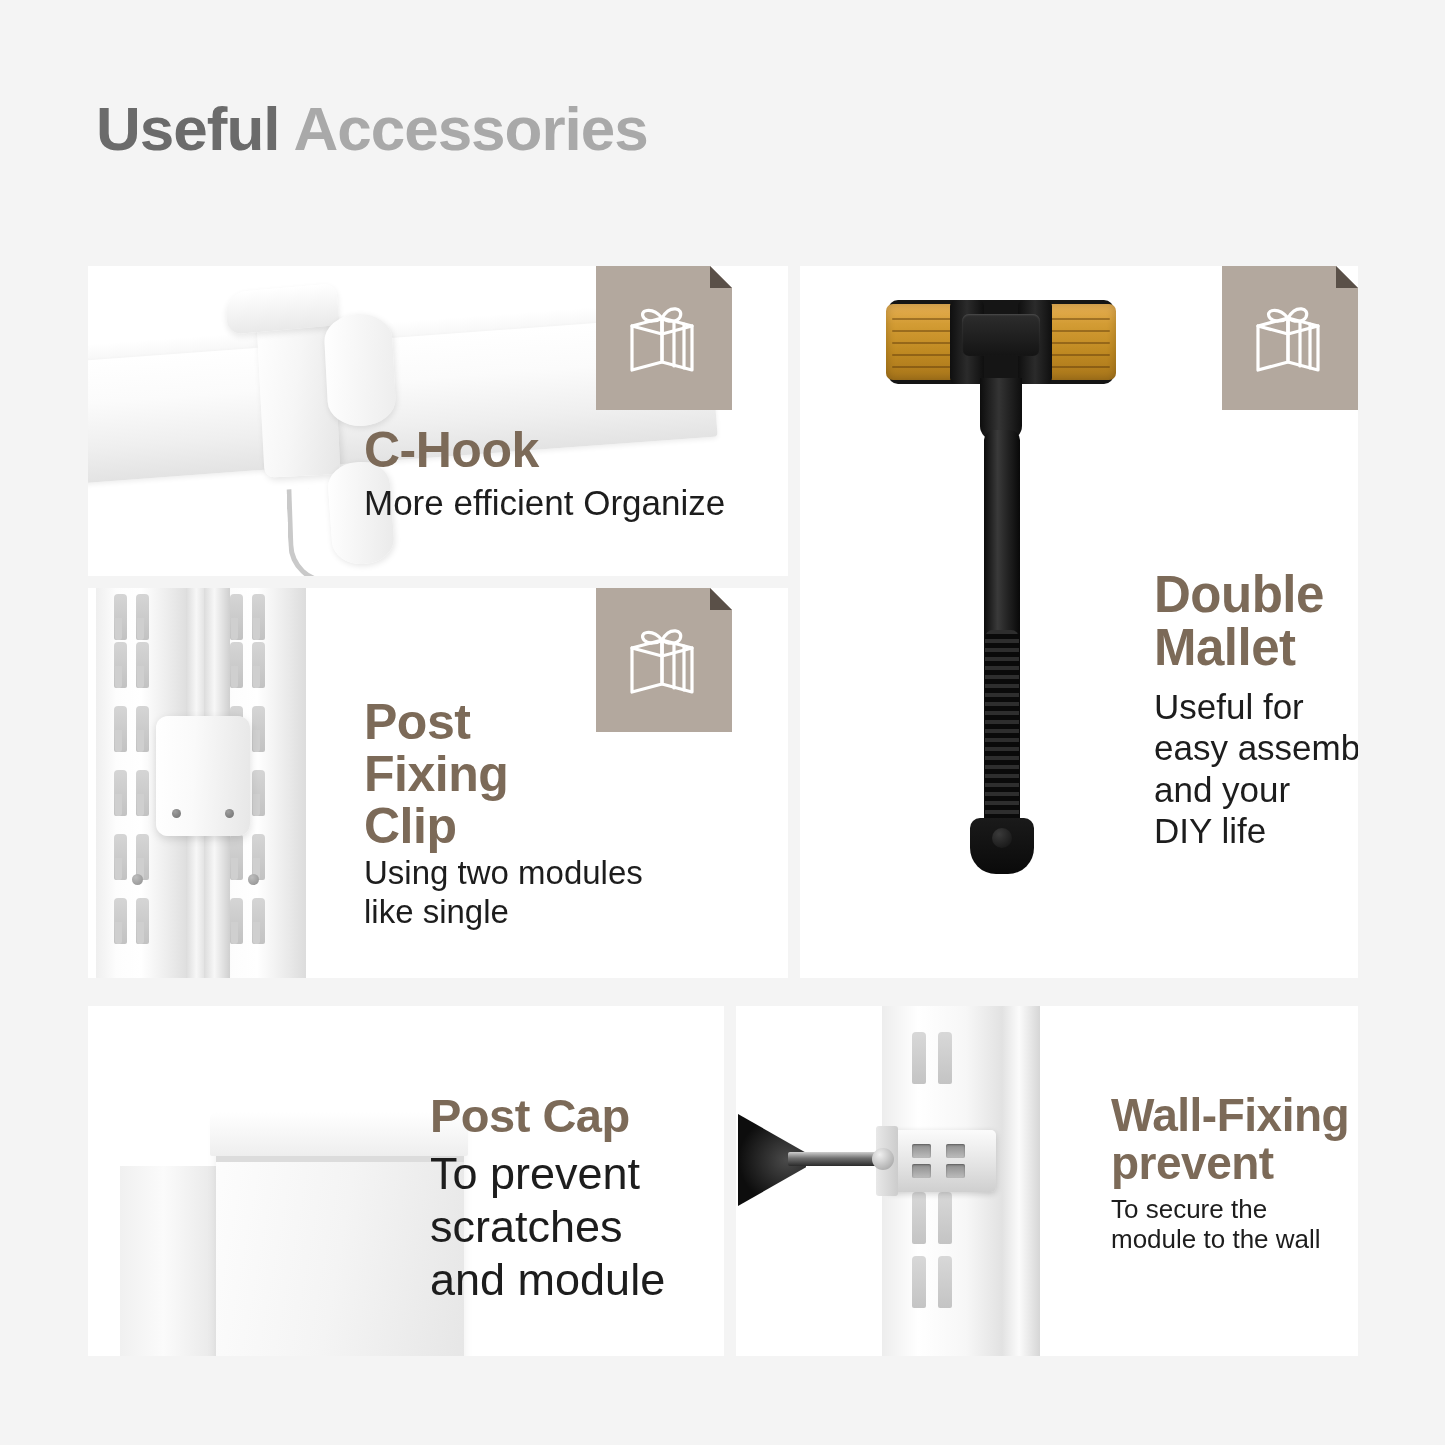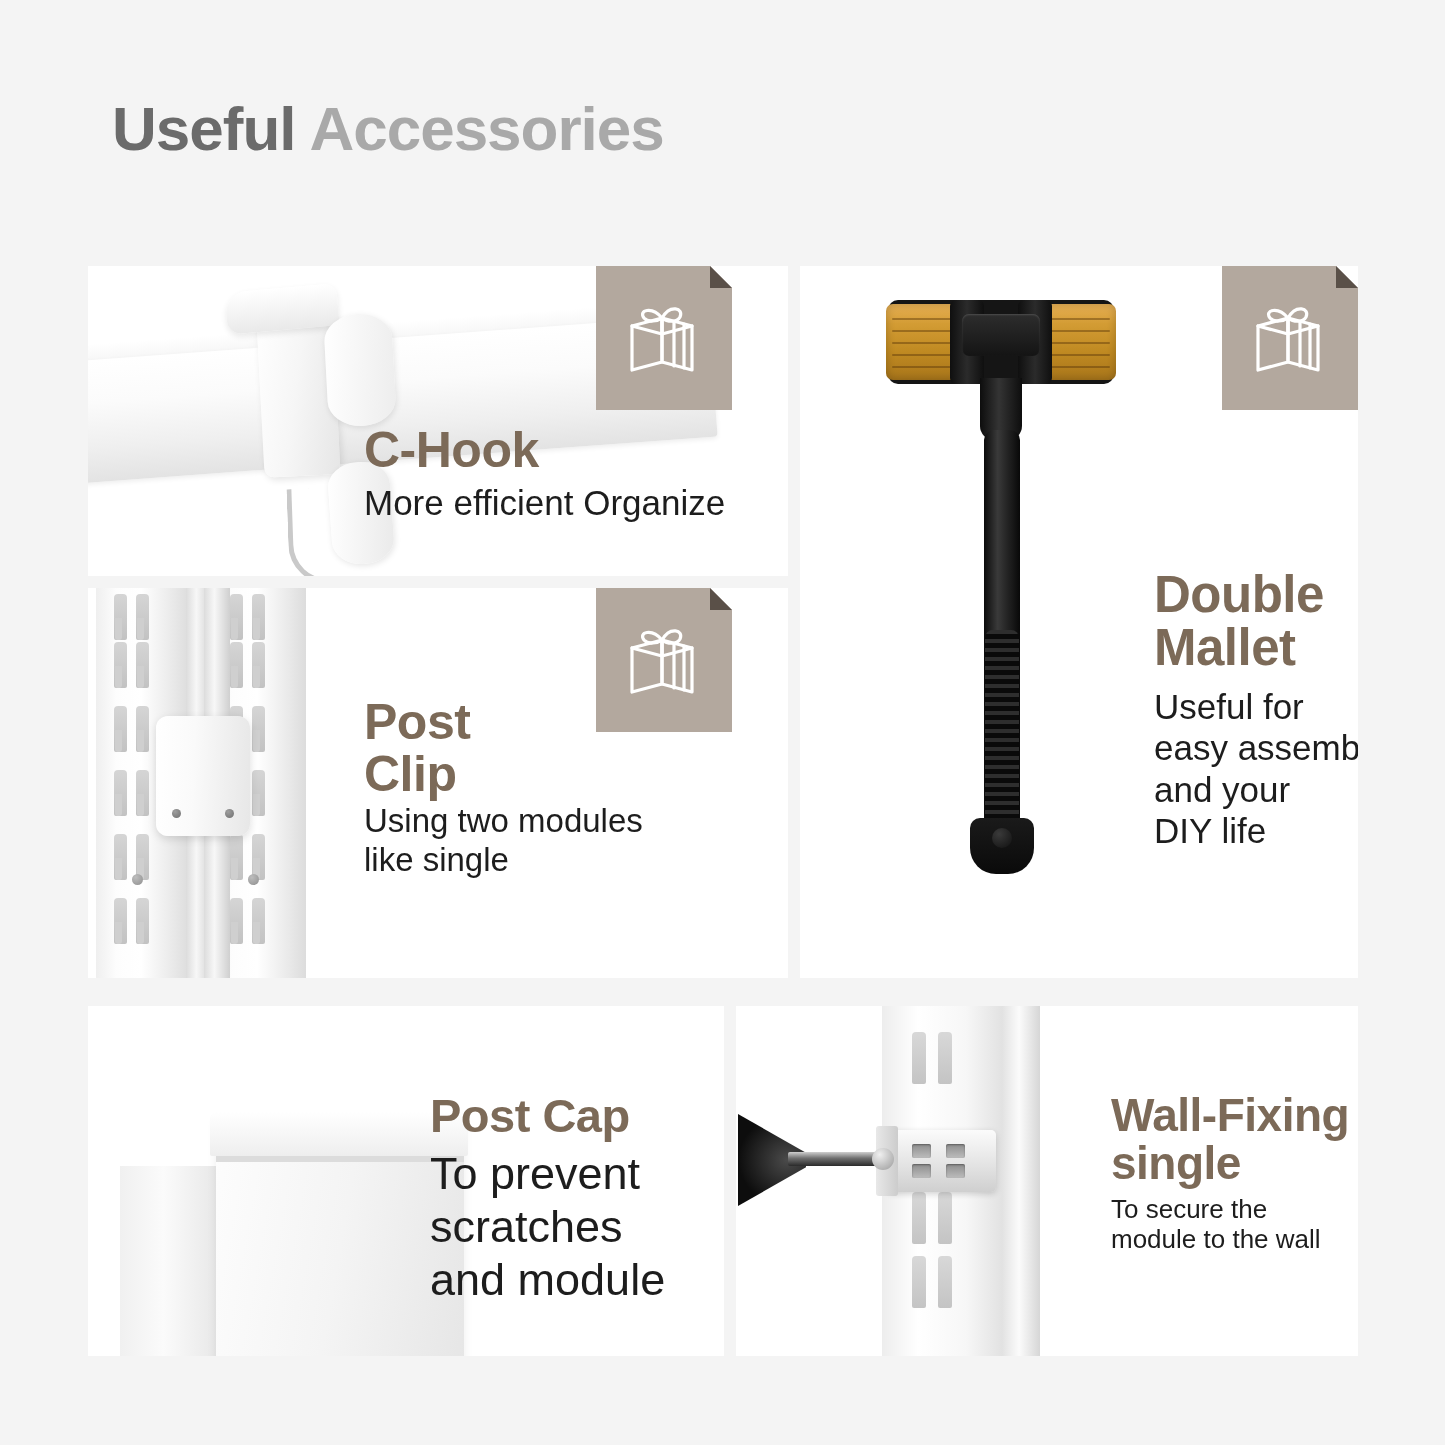--- a/index.html
+++ b/index.html
@@ -5,21 +5,21 @@
   * { box-sizing: border-box; margin: 0; padding: 0; }
   html, body {
     width: 1445px; height: 1445px;
     background: #f4f4f4;
     font-family: "Liberation Sans", sans-serif;
     overflow: hidden;
   }
   .page { position: relative; width: 1445px; height: 1445px; background: #f4f4f4; }
 
   
-  .header { position: absolute; left: 112px; top: 96px; }
+  .header { position: absolute; left: 96px; top: 96px; }
   .title { font-size: 62px; font-weight: bold; letter-spacing: -1px; line-height: 1.05; white-space: nowrap; }
   .title .t1 { color: #6b6b6b; }
   .title .t2 { color: #a9a9a9; }
   .subtitle { margin-top: 10px; font-size: 37px; color: #7a7a7a; font-weight: 400; white-space: nowrap; }
 
   
   .grid { position: absolute; left: 88px; top: 266px; width: 1270px; height: 1090px; }
 
   .card { position: absolute; background: #ffffff; overflow: hidden; }
   .c-hook   { left: 0;    top: 0;   width: 700px;  height: 310px; }
@@ -375,20 +375,21 @@
             <path d="M62 28 L62 72"></path>
             <path d="M40 22 C30 10 16 14 22 22 C26 27 36 25 40 22 Z"></path>
             <path d="M40 22 C48 8 62 12 58 21 C55 27 45 26 40 22 Z"></path>
           </g>
         </svg>
       </div>
 
       <div class="txt t-clip">
         <div class="h">
           <div>Post</div>
+          <div>Fixing</div>
           <div>Clip</div>
         </div>
         <div class="d">
           <div>Using two modules</div>
           <div>like single</div>
         </div>
       </div>
     </div>
 
     <div class="card c-mallet">
@@ -487,21 +488,21 @@
         </div>
         <div class="wf-bracket-ear"></div>
         <div class="wf-screwhead"></div>
         <div class="wf-shaft"></div>
         <div class="wf-grip"></div>
       </div>
 
       <div class="txt t-wall">
         <div class="h">
           <div>Wall-Fixing</div>
-          <div>single</div>
+          <div>prevent</div>
         </div>
         <div class="d">
           <div>To secure the</div>
           <div>module to the wall</div>
         </div>
       </div>
     </div>
 
   </div>
 </div>

